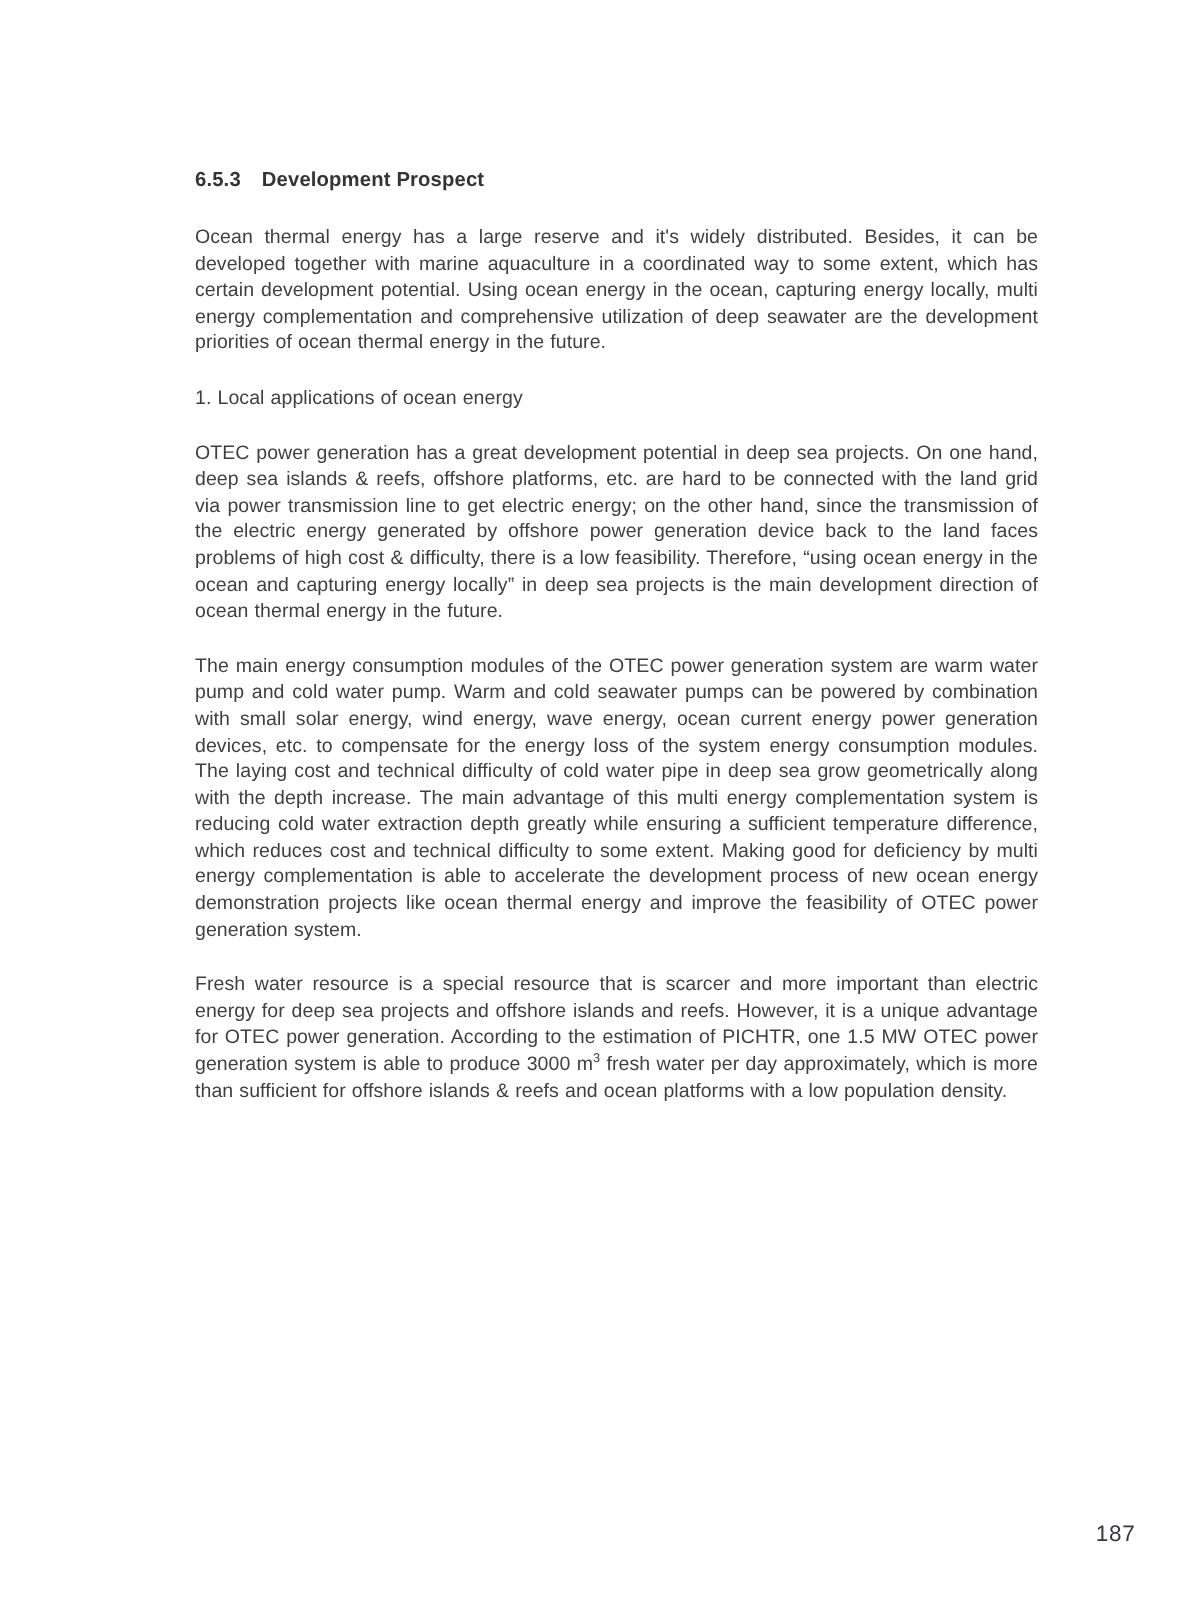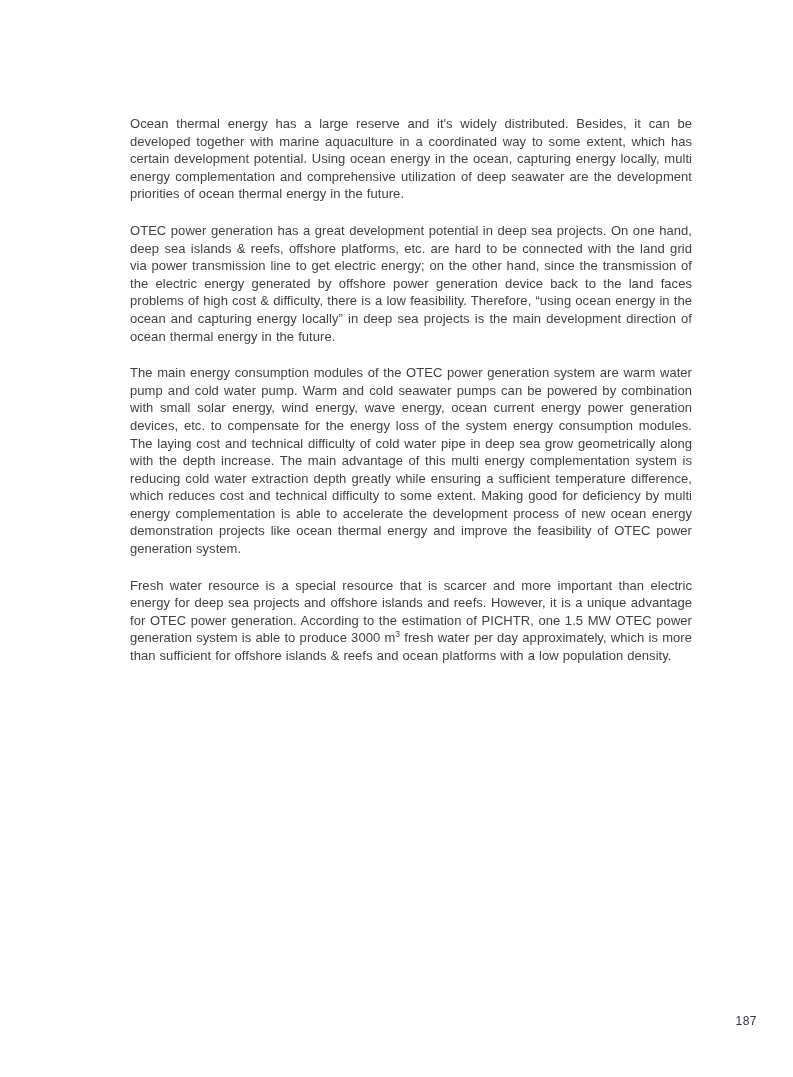--- a/index.html
+++ b/index.html
@@ -46,34 +46,38 @@
   }
   sup.cubed {
     font-size: 8.5px;
     vertical-align: super;
     line-height: 0;
   }
   .page-number {
     position: absolute;
     top: 1014px;
     right: 36px;
-    font-size: 12px;
+    font-size: 15px;
     color: #34343e;
     letter-spacing: 0.5px;
   }
 </style>
 </head>
 <body>
 
 <div class="page">
   <div class="content">
 
+    <h2 class="heading">
+      <span class="sec-num">6.5.3</span><span>Development Prospect</span>
+    </h2>
 
     <p class="para justify">Ocean thermal energy has a large reserve and it's widely distributed. Besides, it can be developed together with marine aquaculture in a coordinated way to some extent, which has certain development potential. Using ocean energy in the ocean, capturing energy locally, multi energy complementation and comprehensive utilization of deep seawater are the development priorities of ocean thermal energy in the future.</p>
 
+    <p class="para">1. Local applications of ocean energy</p>
 
     <p class="para justify">OTEC power generation has a great development potential in deep sea projects. On one hand, deep sea islands &amp; reefs, offshore platforms, etc. are hard to be connected with the land grid via power transmission line to get electric energy; on the other hand, since the transmission of the electric energy generated by offshore power generation device back to the land faces problems of high cost &amp; difficulty, there is a low feasibility. Therefore, “using ocean energy in the ocean and capturing energy locally” in deep sea projects is the main development direction of ocean thermal energy in the future.</p>
 
 
     <p class="para justify">The main energy consumption modules of the OTEC power generation system are warm water pump and cold water pump. Warm and cold seawater pumps can be powered by combination with small solar energy, wind energy, wave energy, ocean current energy power generation devices, etc. to compensate for the energy loss of the system energy consumption modules. The laying cost and technical difficulty of cold water pipe in deep sea grow geometrically along with the depth increase. The main advantage of this multi energy complementation system is reducing cold water extraction depth greatly while ensuring a sufficient temperature difference, which reduces cost and technical difficulty to some extent. Making good for deficiency by multi energy complementation is able to accelerate the development process of new ocean energy demonstration projects like ocean thermal energy and improve the feasibility of OTEC power generation system.</p>
 
     <p class="para justify"><span>Fresh water resource is a special resource that is scarcer and more important than electric energy for deep sea projects and offshore islands and reefs. However, it is a unique advantage for OTEC power generation. According to the estimation of PICHTR, one 1.5 MW OTEC power generation system is able to produce 3000 m</span><sup class="cubed">3</sup><span> fresh water per day approximately, which is more than sufficient for offshore islands &amp; reefs and ocean platforms with a low population density.</span></p>
 
   </div>
 

